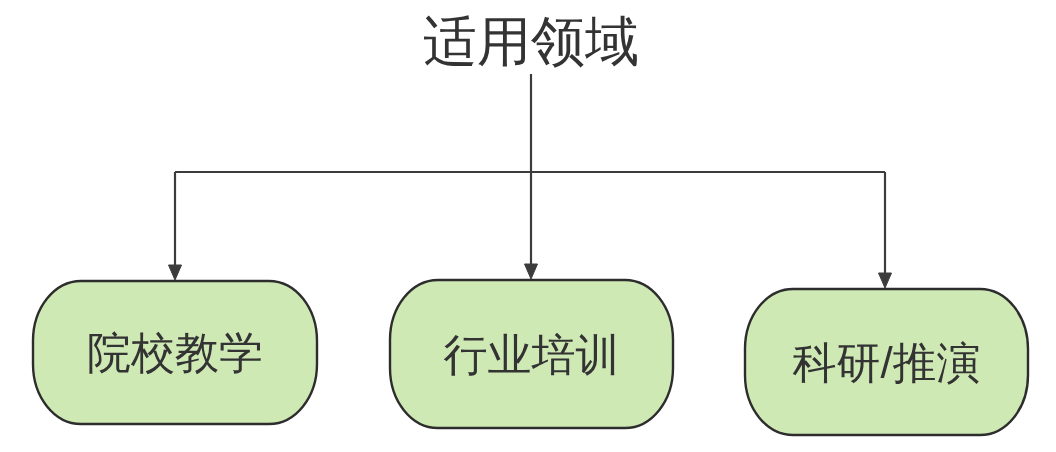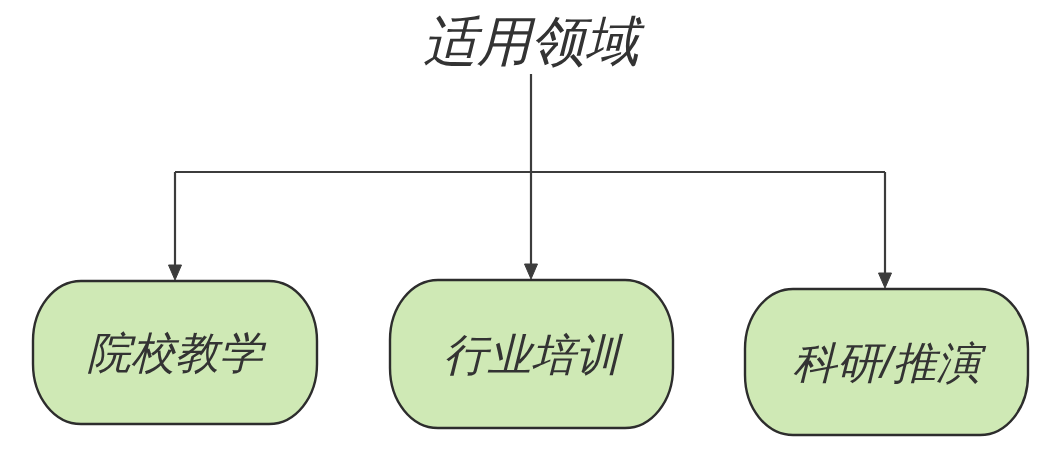--- a/index.html
+++ b/index.html
@@ -8,21 +8,20 @@
     background: #ffffff;
     width: 1056px;
     height: 452px;
     overflow: hidden;
   }
   .stage {
     position: relative;
     width: 1056px;
     height: 452px;
     background: #ffffff;
-    font-style: italic;
   }
   svg {
     display: block;
     font-family: "Liberation Sans", "DejaVu Sans", sans-serif;
   }
   .diagram-title {
     font-size: 54px;
     fill: #333333;
     text-anchor: middle;
   }

